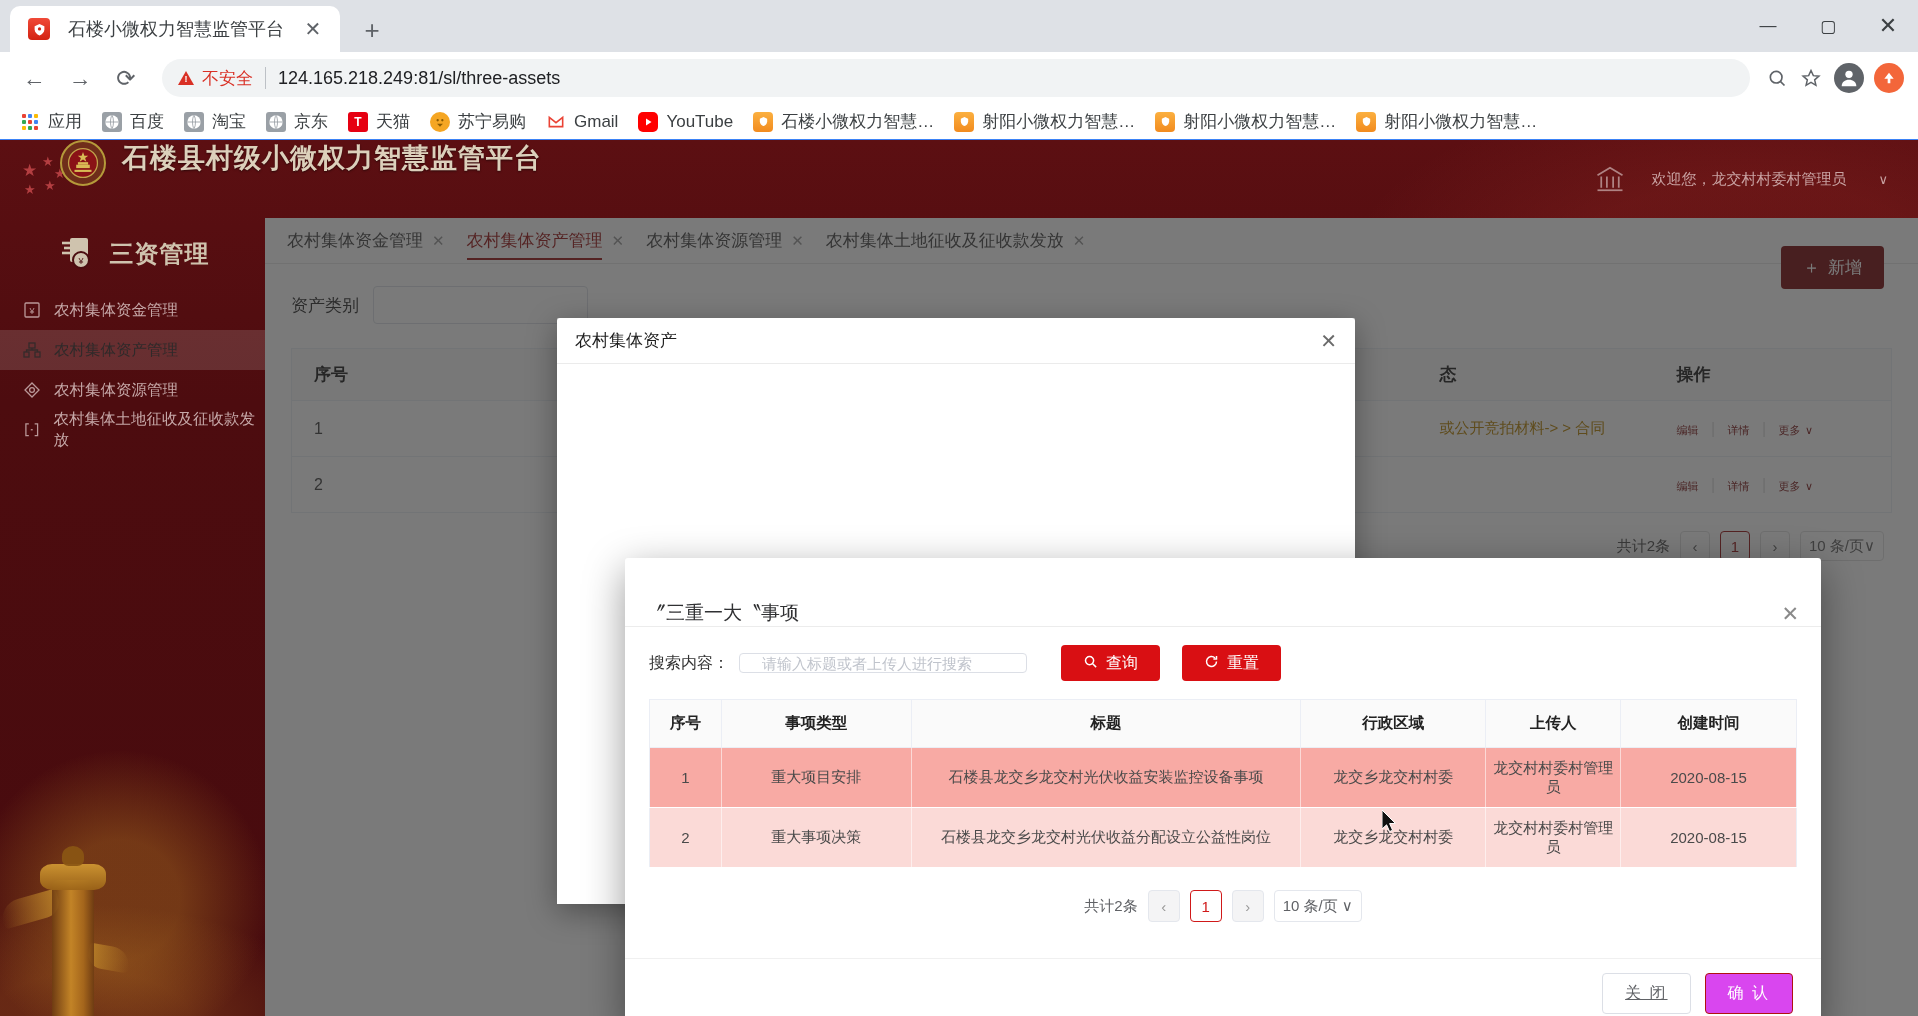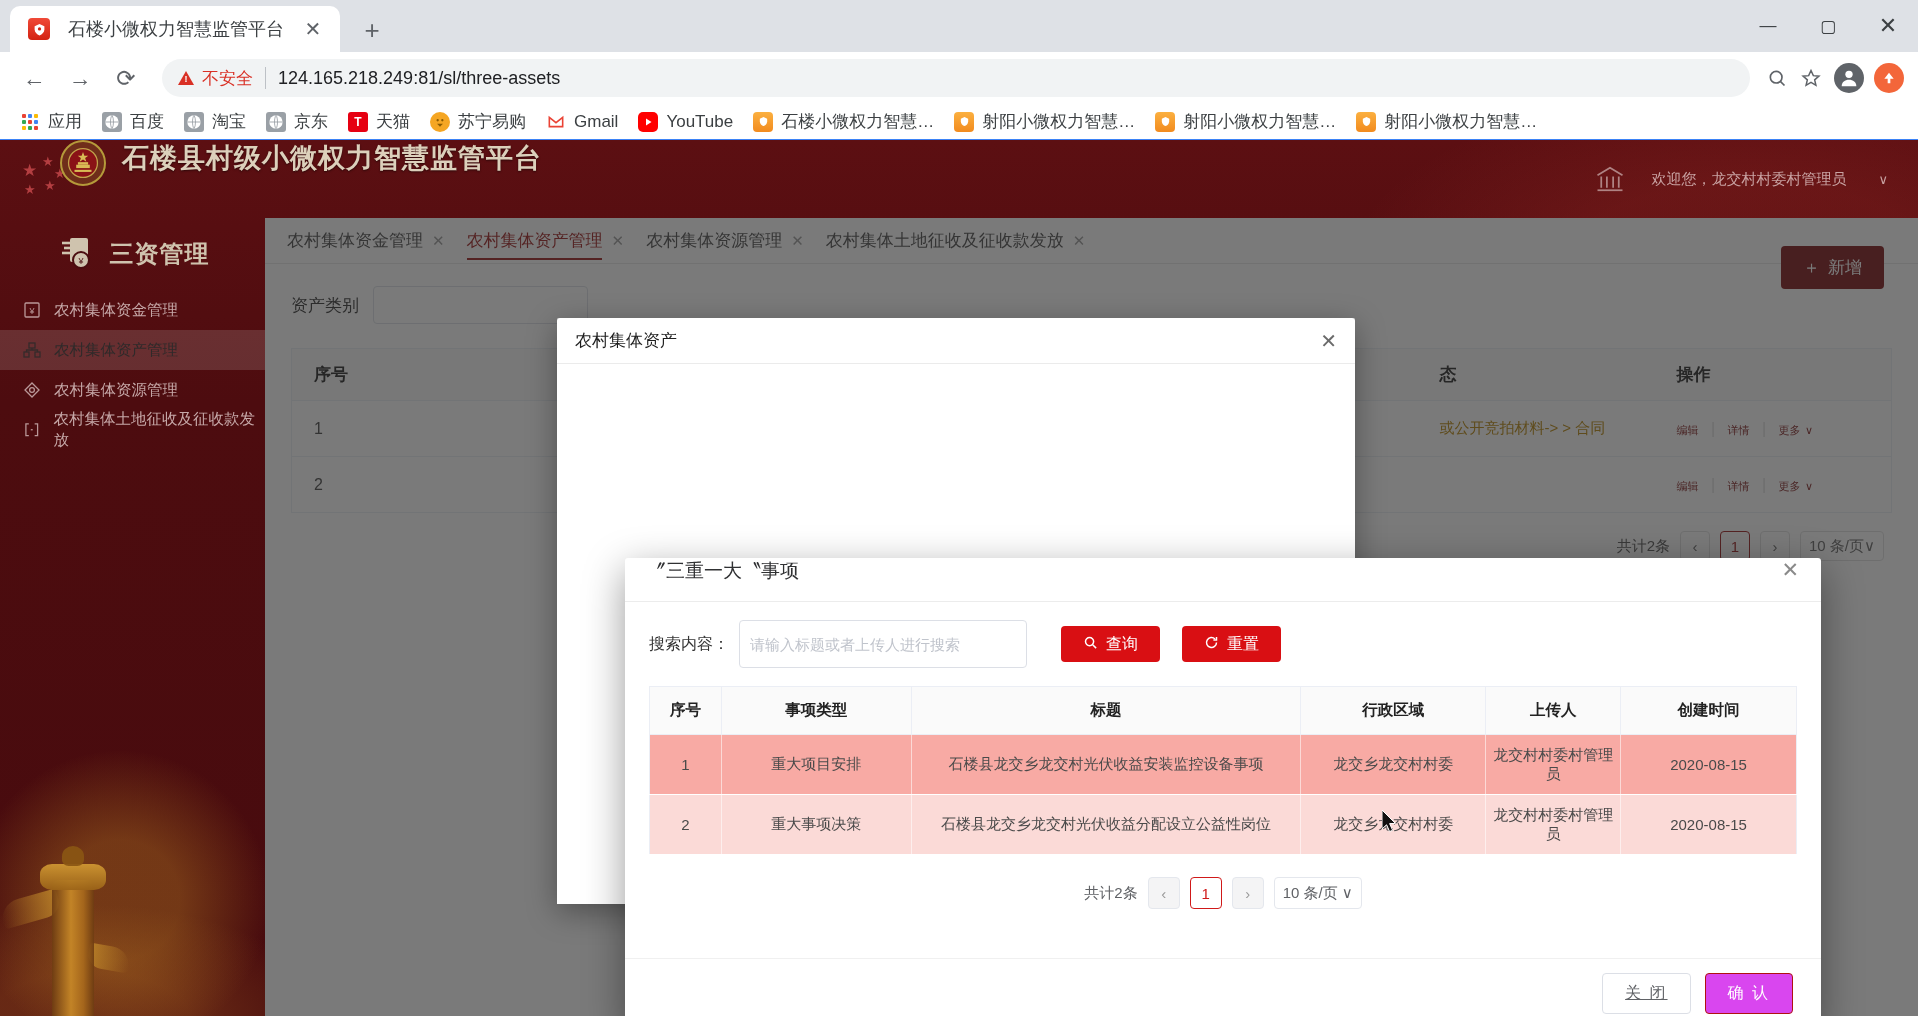--- a/index.html
+++ b/index.html
@@ -233,31 +233,31 @@
   }
   .btn-plain{background:#fff;border:1px solid #dcdfe6;border-radius:4px;padding:9px 22px;font-size:16px;color:#606266;letter-spacing:2px;text-decoration:underline;}
   .btn-danger{background:#d946ef;border:1px solid #b01212;border-radius:4px;padding:9px 22px;font-size:16px;color:#fff;letter-spacing:2px;}
 
   
   .inner-modal{
     position:absolute;left:360px;top:340px;width:1196px;height:470px;
     background:#fff;border-radius:3px;box-shadow:0 12px 40px rgba(0,0,0,.4);z-index:30;
   }
   .inner-head{
-    height:44px;display:flex;align-items:flex-start;justify-content:space-between;
-    padding:0 22px;border-bottom:1px solid #ececec;
+    height:44px;display:flex;align-items:flex-end;justify-content:space-between;
+    padding:0 22px;border-bottom:1px solid #ececec;margin-top:25px;
   }
   .inner-title{font-size:19px;color:#303133;}
   .inner-x{font-size:21px;color:#8a8a8a;}
   .inner-body{padding:18px 24px 0 24px;}
   .srow{display:flex;align-items:center;gap:10px;margin-bottom:18px;}
   .srow-label{font-size:16px;color:#333;}
   .sinput{
-    width:288px;height:48px;border:1px solid #dcdfe6;border-radius:4px;
-    background:#fff;padding:0 10px;font-size:15px;color:#333;
+    width:288px;height:20px;border:1px solid #dcdfe6;border-radius:4px;
+    background:#fff;padding:0 22px;font-size:15px;color:#333;
     font-family:"Liberation Sans","DejaVu Sans",sans-serif;
   }
   .sinput::placeholder{color:#c0c4cc;}
   .sbtn{
     background:#d90f13;color:#fff;border:none;border-radius:4px;
     height:36px;padding:0 22px;font-size:16px;display:inline-flex;align-items:center;gap:8px;
     margin-left:24px;font-family:"Liberation Sans","DejaVu Sans",sans-serif;
   }
   .sbtn.second{margin-left:12px;}
 

